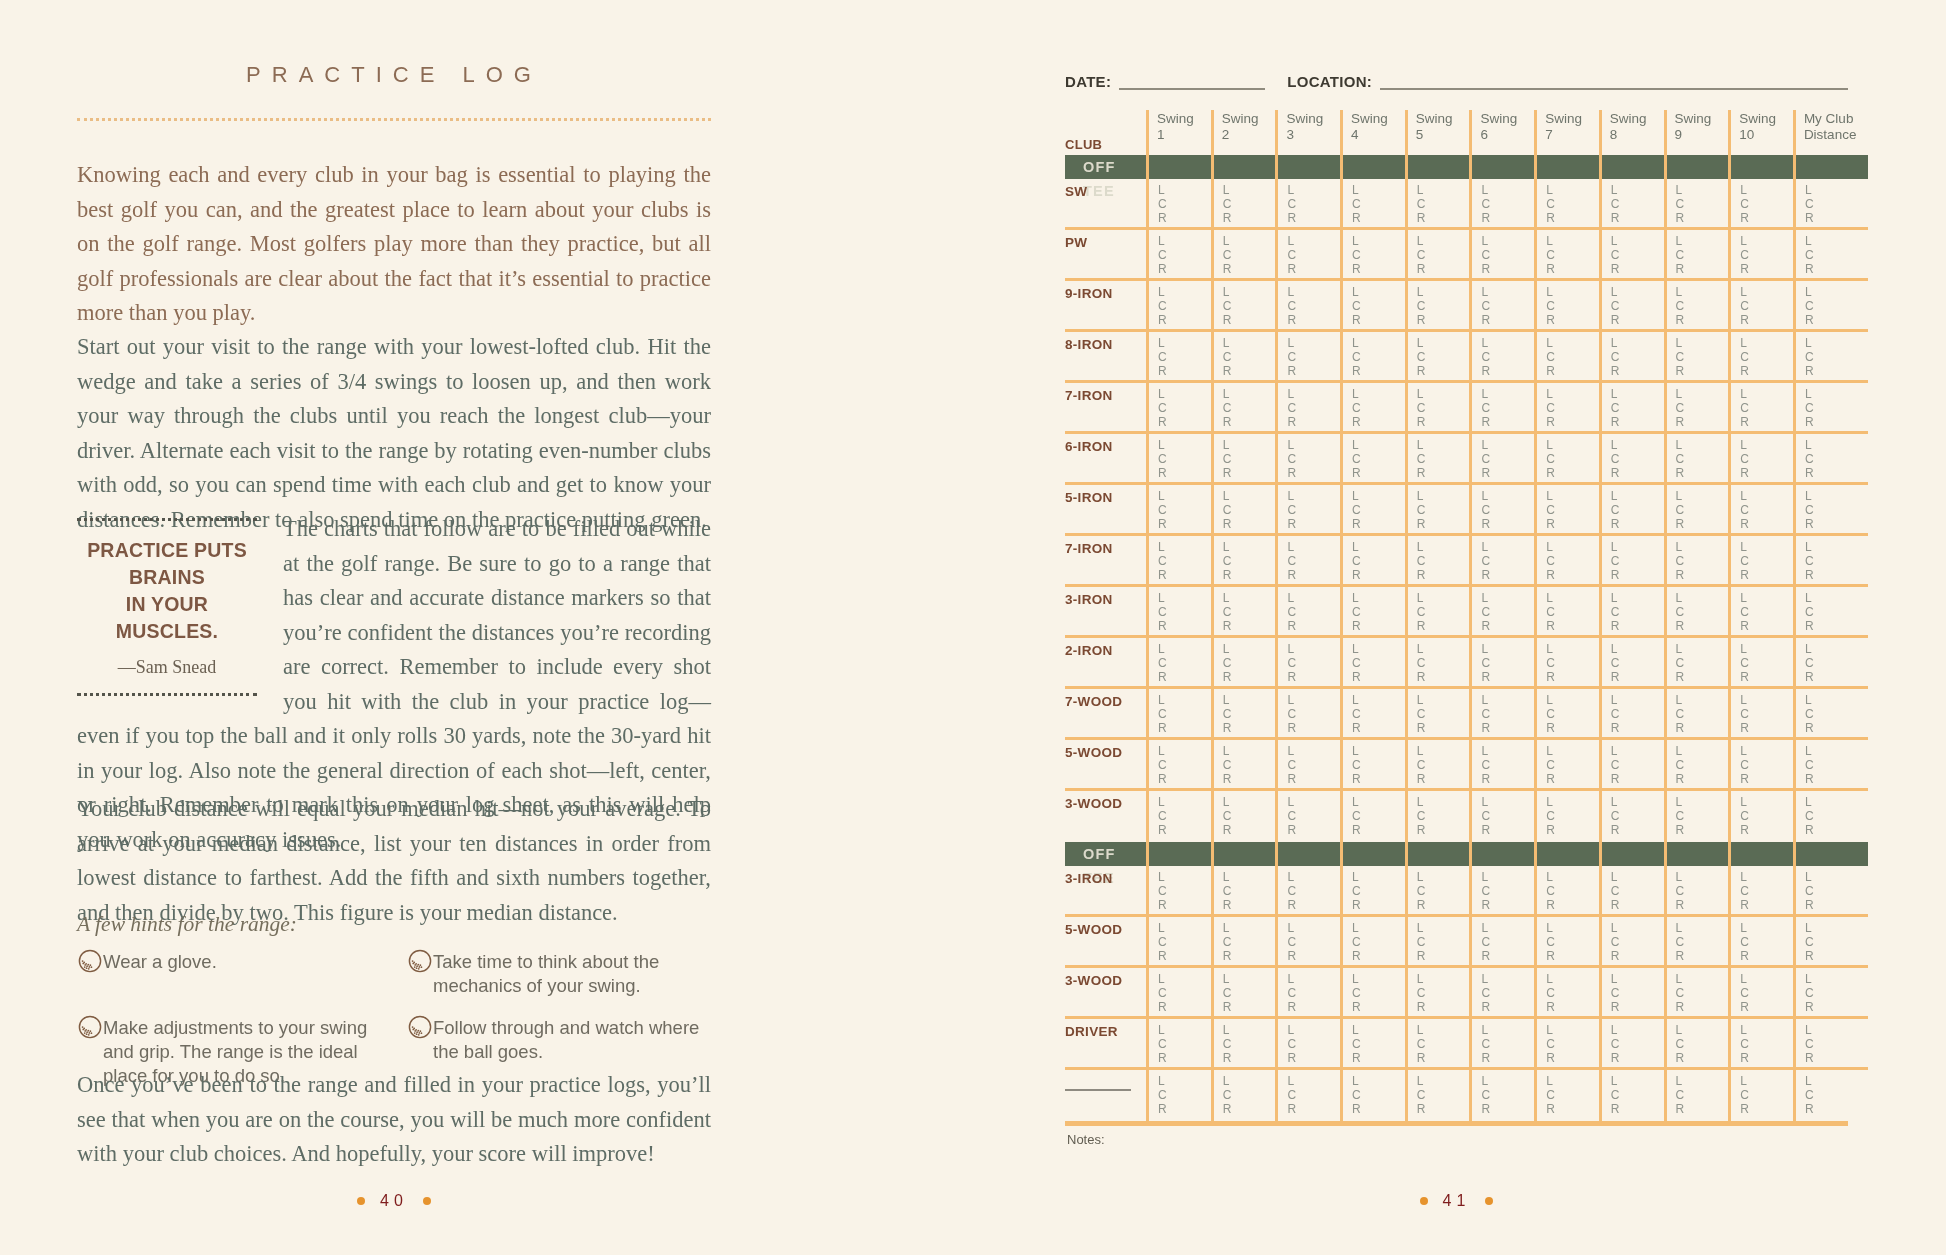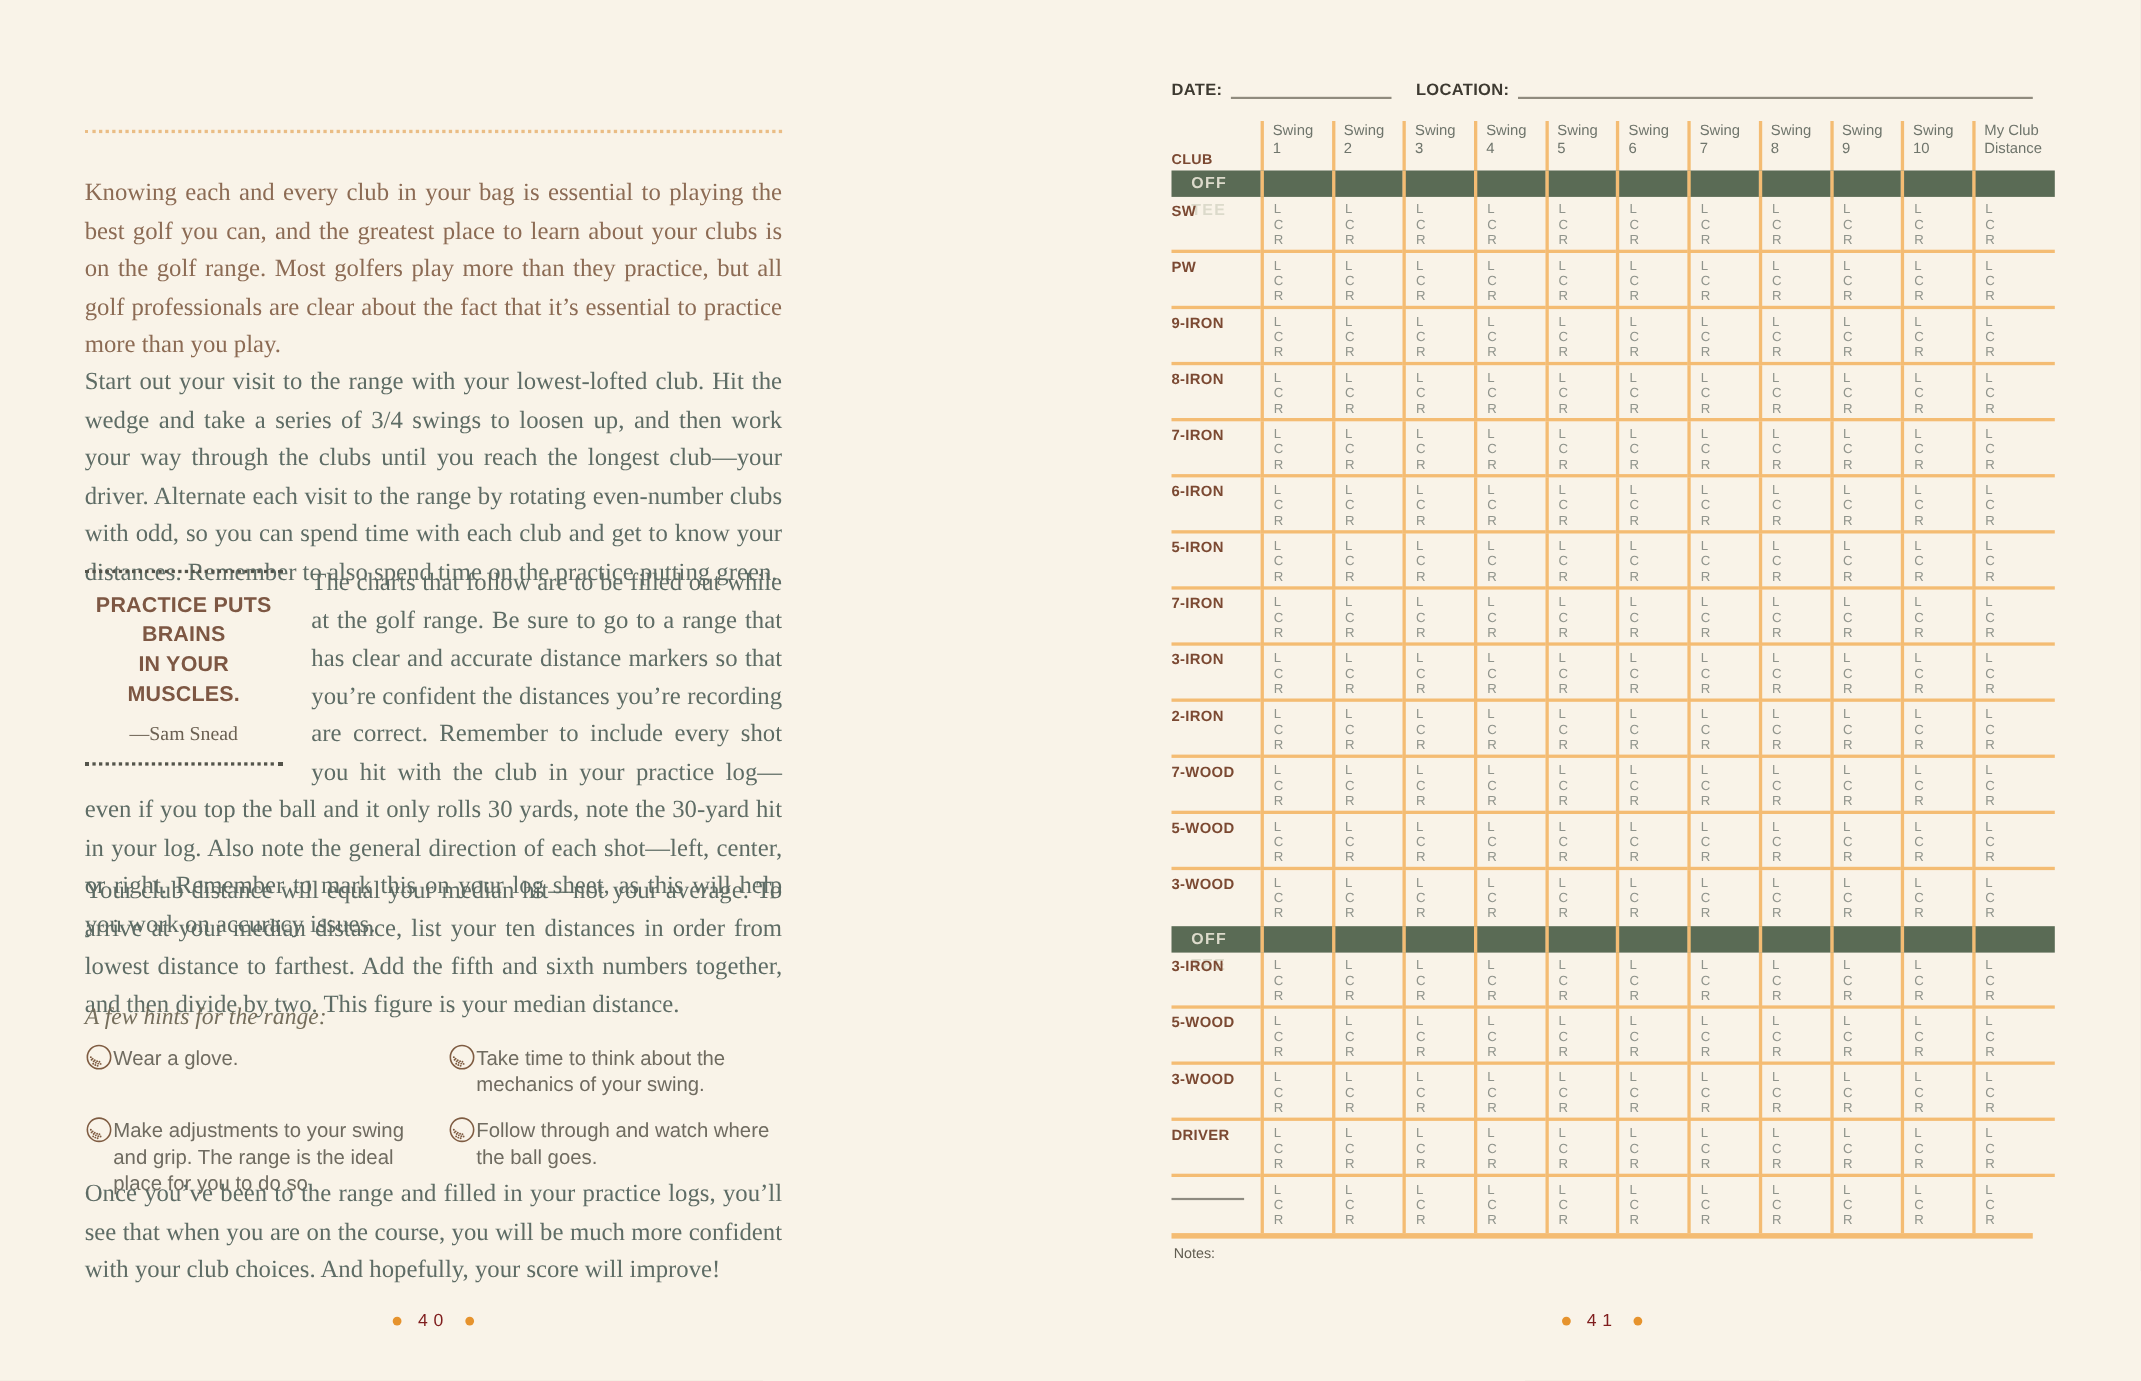--- a/index.html
+++ b/index.html
@@ -75,20 +75,21 @@
   .lcr { font-size:12px; line-height:14px; color:#90948c; }
   .blankline { display:inline-block; width:66px; height:2px; background:#8e8a80; margin-top:14px; }
   .notes { position:absolute; top:1132px; left:2px; font-family:"Liberation Sans", sans-serif; font-size:13px; color:#615d51; }
 </style>
 </head>
 <body>
 
 <div class="canvas">
 
   <section class="left-page">
+    <h1 class="lp-title">PRACTICE LOG</h1>
     <div class="lp-rule"></div>
 
     <p class="para lead p-lead">Knowing each and every club in your bag is essential to playing the best golf you can, and the greatest place to learn about your clubs is on the golf range. Most golfers play more than they practice, but all golf professionals are clear about the fact that it’s essential to practice more than you play.</p>
     <p class="para p2">Start out your visit to the range with your lowest-lofted club. Hit the wedge and take a series of 3/4 swings to loosen up, and then work your way through the clubs until you reach the longest club—your driver. Alternate each visit to the range by rotating even-number clubs with odd, so you can spend time with each club and get to know your distances. Remember to also spend time on the practice putting green.</p>
 
     <div class="para p3wrap">
       <aside class="pullquote">
         <div class="pq-line">PRACTICE PUTS BRAINS</div>
         <div class="pq-line">IN YOUR MUSCLES.</div>
         <div class="pq-attr">—Sam Snead</div>

